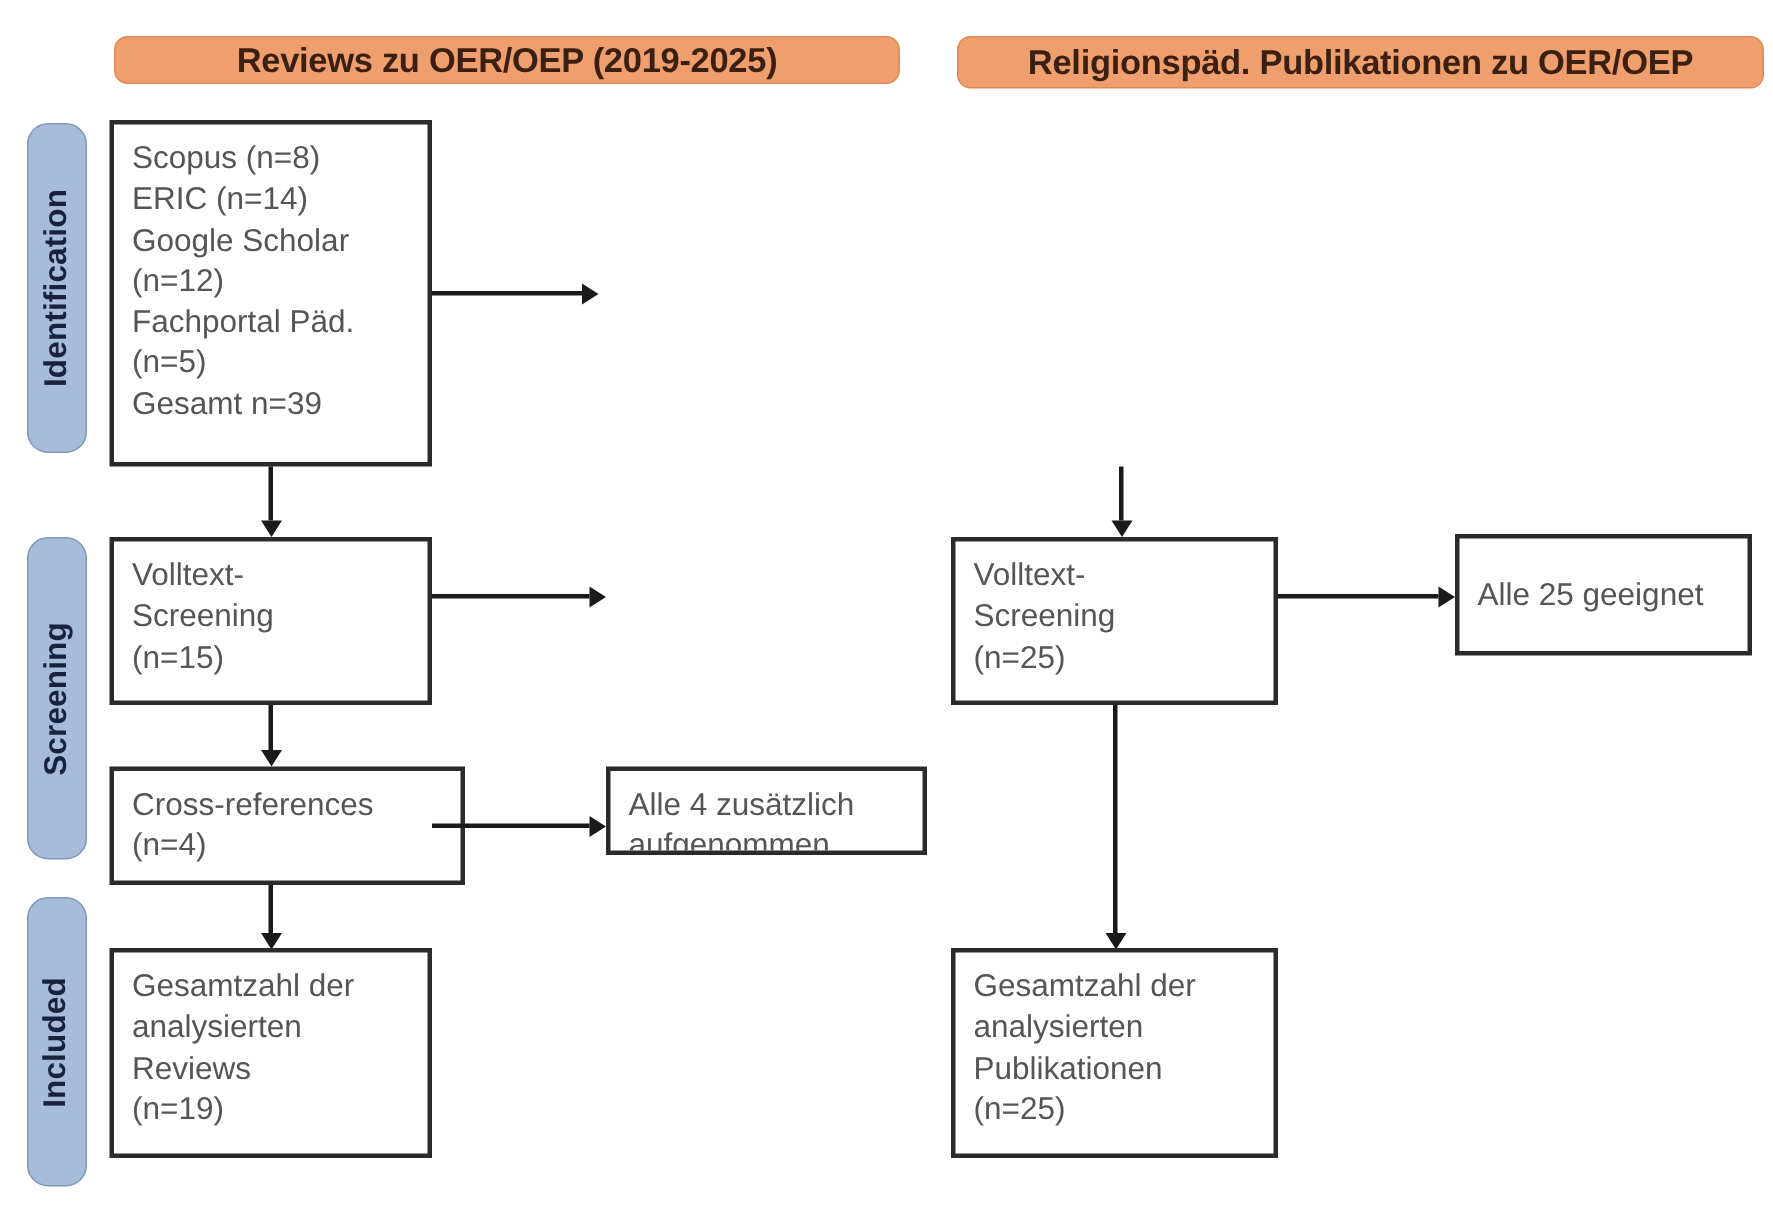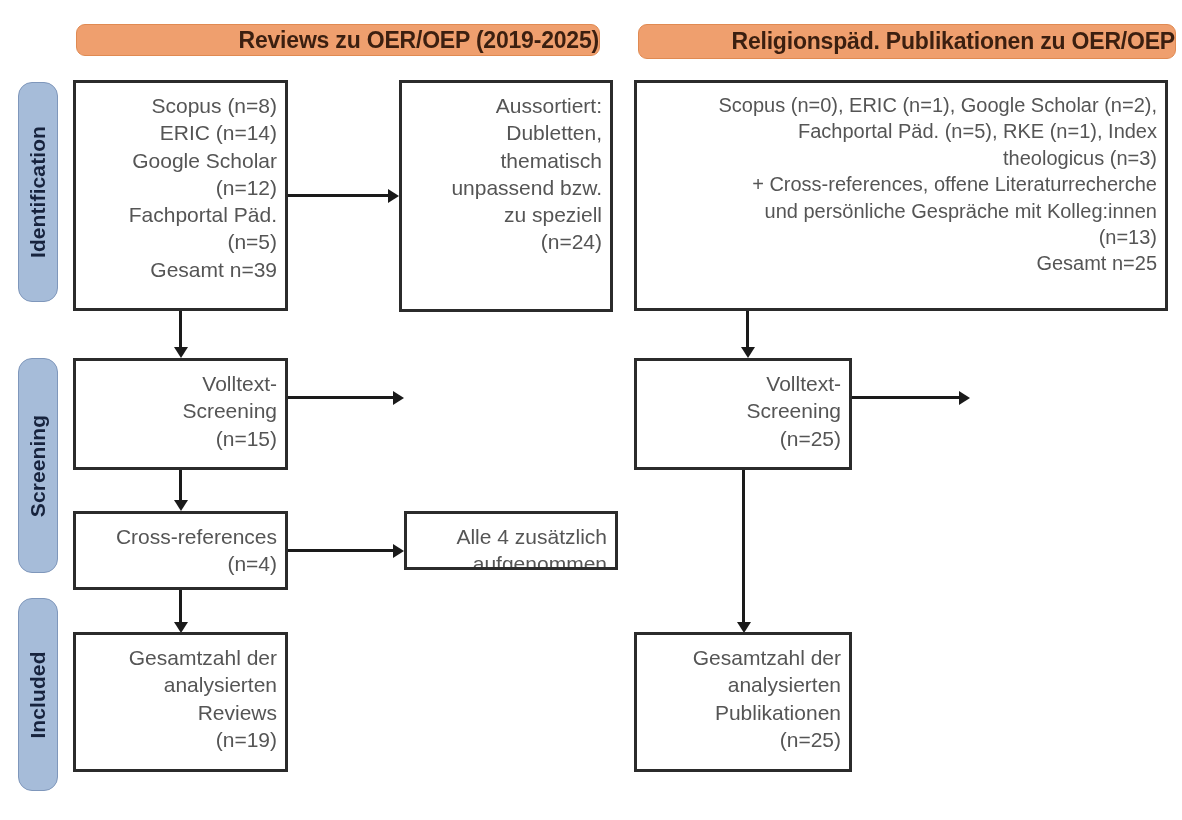--- a/index.html
+++ b/index.html
@@ -41,40 +41,39 @@
 
   
   .col-header {
     position: absolute;
     background: #ef9f6e;
     border: 1.5px solid #e08a52;
     border-radius: 9px;
     box-sizing: border-box;
     display: flex;
     align-items: center;
-    justify-content: flex-end;
+    justify-content: center;
     color: #3b1f10;
     font-size: 23px;
     font-weight: bold;
     letter-spacing: -0.2px;
   }
 
   
   .flow-box {
     position: absolute;
     background: #ffffff;
     border: 3px solid #2b2b2b;
     box-sizing: border-box;
     padding: 9px 8px 8px 12px;
     color: #555555;
     font-size: 21px;
     line-height: 1.30;
     white-space: pre-line;
     overflow: hidden;
-    text-align: right;
   }
   .flow-box.small-text { font-size: 20px; line-height: 1.32; }
   .flow-box.vcenter {
     display: flex;
     align-items: center;
   }
 
   
   .conn-v, .conn-h {
     position: absolute;
@@ -124,76 +123,64 @@
   </div>
 
   <div class="flow-box" style="left:73px; top:80px; width:215px; height:231px;">Scopus (n=8)
 ERIC (n=14)
 Google Scholar
 (n=12)
 Fachportal Päd.
 (n=5)
 Gesamt n=39</div>
 
-  <div class="flow-box" style="left:399px; top:80px; width:214px; height:232px;">Aussortiert:
-Dubletten,
-thematisch
-unpassend bzw.
-zu speziell
-(n=24)</div>
 
   <div class="conn-h" style="left:288px; top:194px; width:100px;"></div>
   <div class="arrow-right" style="left:388px; top:189px;"></div>
 
   <div class="conn-v" style="left:179px; top:311px; height:36px;"></div>
   <div class="arrow-down" style="left:174px; top:347px;"></div>
 
   <div class="flow-box" style="left:73px; top:358px; width:215px; height:112px;">Volltext-
 Screening
 (n=15)</div>
 
 
   <div class="conn-h" style="left:288px; top:396px; width:105px;"></div>
   <div class="arrow-right" style="left:393px; top:391px;"></div>
 
   <div class="conn-v" style="left:179px; top:470px; height:30px;"></div>
   <div class="arrow-down" style="left:174px; top:500px;"></div>
 
-  <div class="flow-box" style="left:73px; top:511px; width:215px; height:79px;">Cross-references
+  <div class="flow-box" style="left:73px; top:511px; width:237px; height:79px;">Cross-references
 (n=4)</div>
 
   <div class="flow-box" style="left:404px; top:511px; width:214px; height:59px;">Alle 4 zusätzlich
 aufgenommen</div>
 
   <div class="conn-h" style="left:288px; top:549px; width:105px;"></div>
   <div class="arrow-right" style="left:393px; top:544px;"></div>
 
   <div class="conn-v" style="left:179px; top:590px; height:32px;"></div>
   <div class="arrow-down" style="left:174px; top:622px;"></div>
 
   <div class="flow-box" style="left:73px; top:632px; width:215px; height:140px;">Gesamtzahl der
 analysierten
 Reviews
 (n=19)</div>
 
-  <div class="flow-box small-text" style="left:634px; top:80px; width:534px; height:231px;">Scopus (n=0), ERIC (n=1), Google Scholar (n=2),
-Fachportal Päd. (n=5), RKE (n=1), Index
-theologicus (n=3)
-+ Cross-references, offene Literaturrecherche
-und persönliche Gespräche mit Kolleg:innen
-(n=13)
-Gesamt n=25</div>
 
   <div class="conn-v" style="left:746px; top:311px; height:36px;"></div>
   <div class="arrow-down" style="left:741px; top:347px;"></div>
 
   <div class="flow-box" style="left:634px; top:358px; width:218px; height:112px;">Volltext-
 Screening
 (n=25)</div>
 
+  <div class="flow-box vcenter" style="left:970px; top:356px; width:198px; height:81px;">Alle 25 geeignet</div>
 
   <div class="conn-h" style="left:852px; top:396px; width:107px;"></div>
   <div class="arrow-right" style="left:959px; top:391px;"></div>
 
   <div class="conn-v" style="left:742px; top:470px; height:152px;"></div>
   <div class="arrow-down" style="left:737px; top:622px;"></div>
 
   <div class="flow-box" style="left:634px; top:632px; width:218px; height:140px;">Gesamtzahl der
 analysierten
 Publikationen

